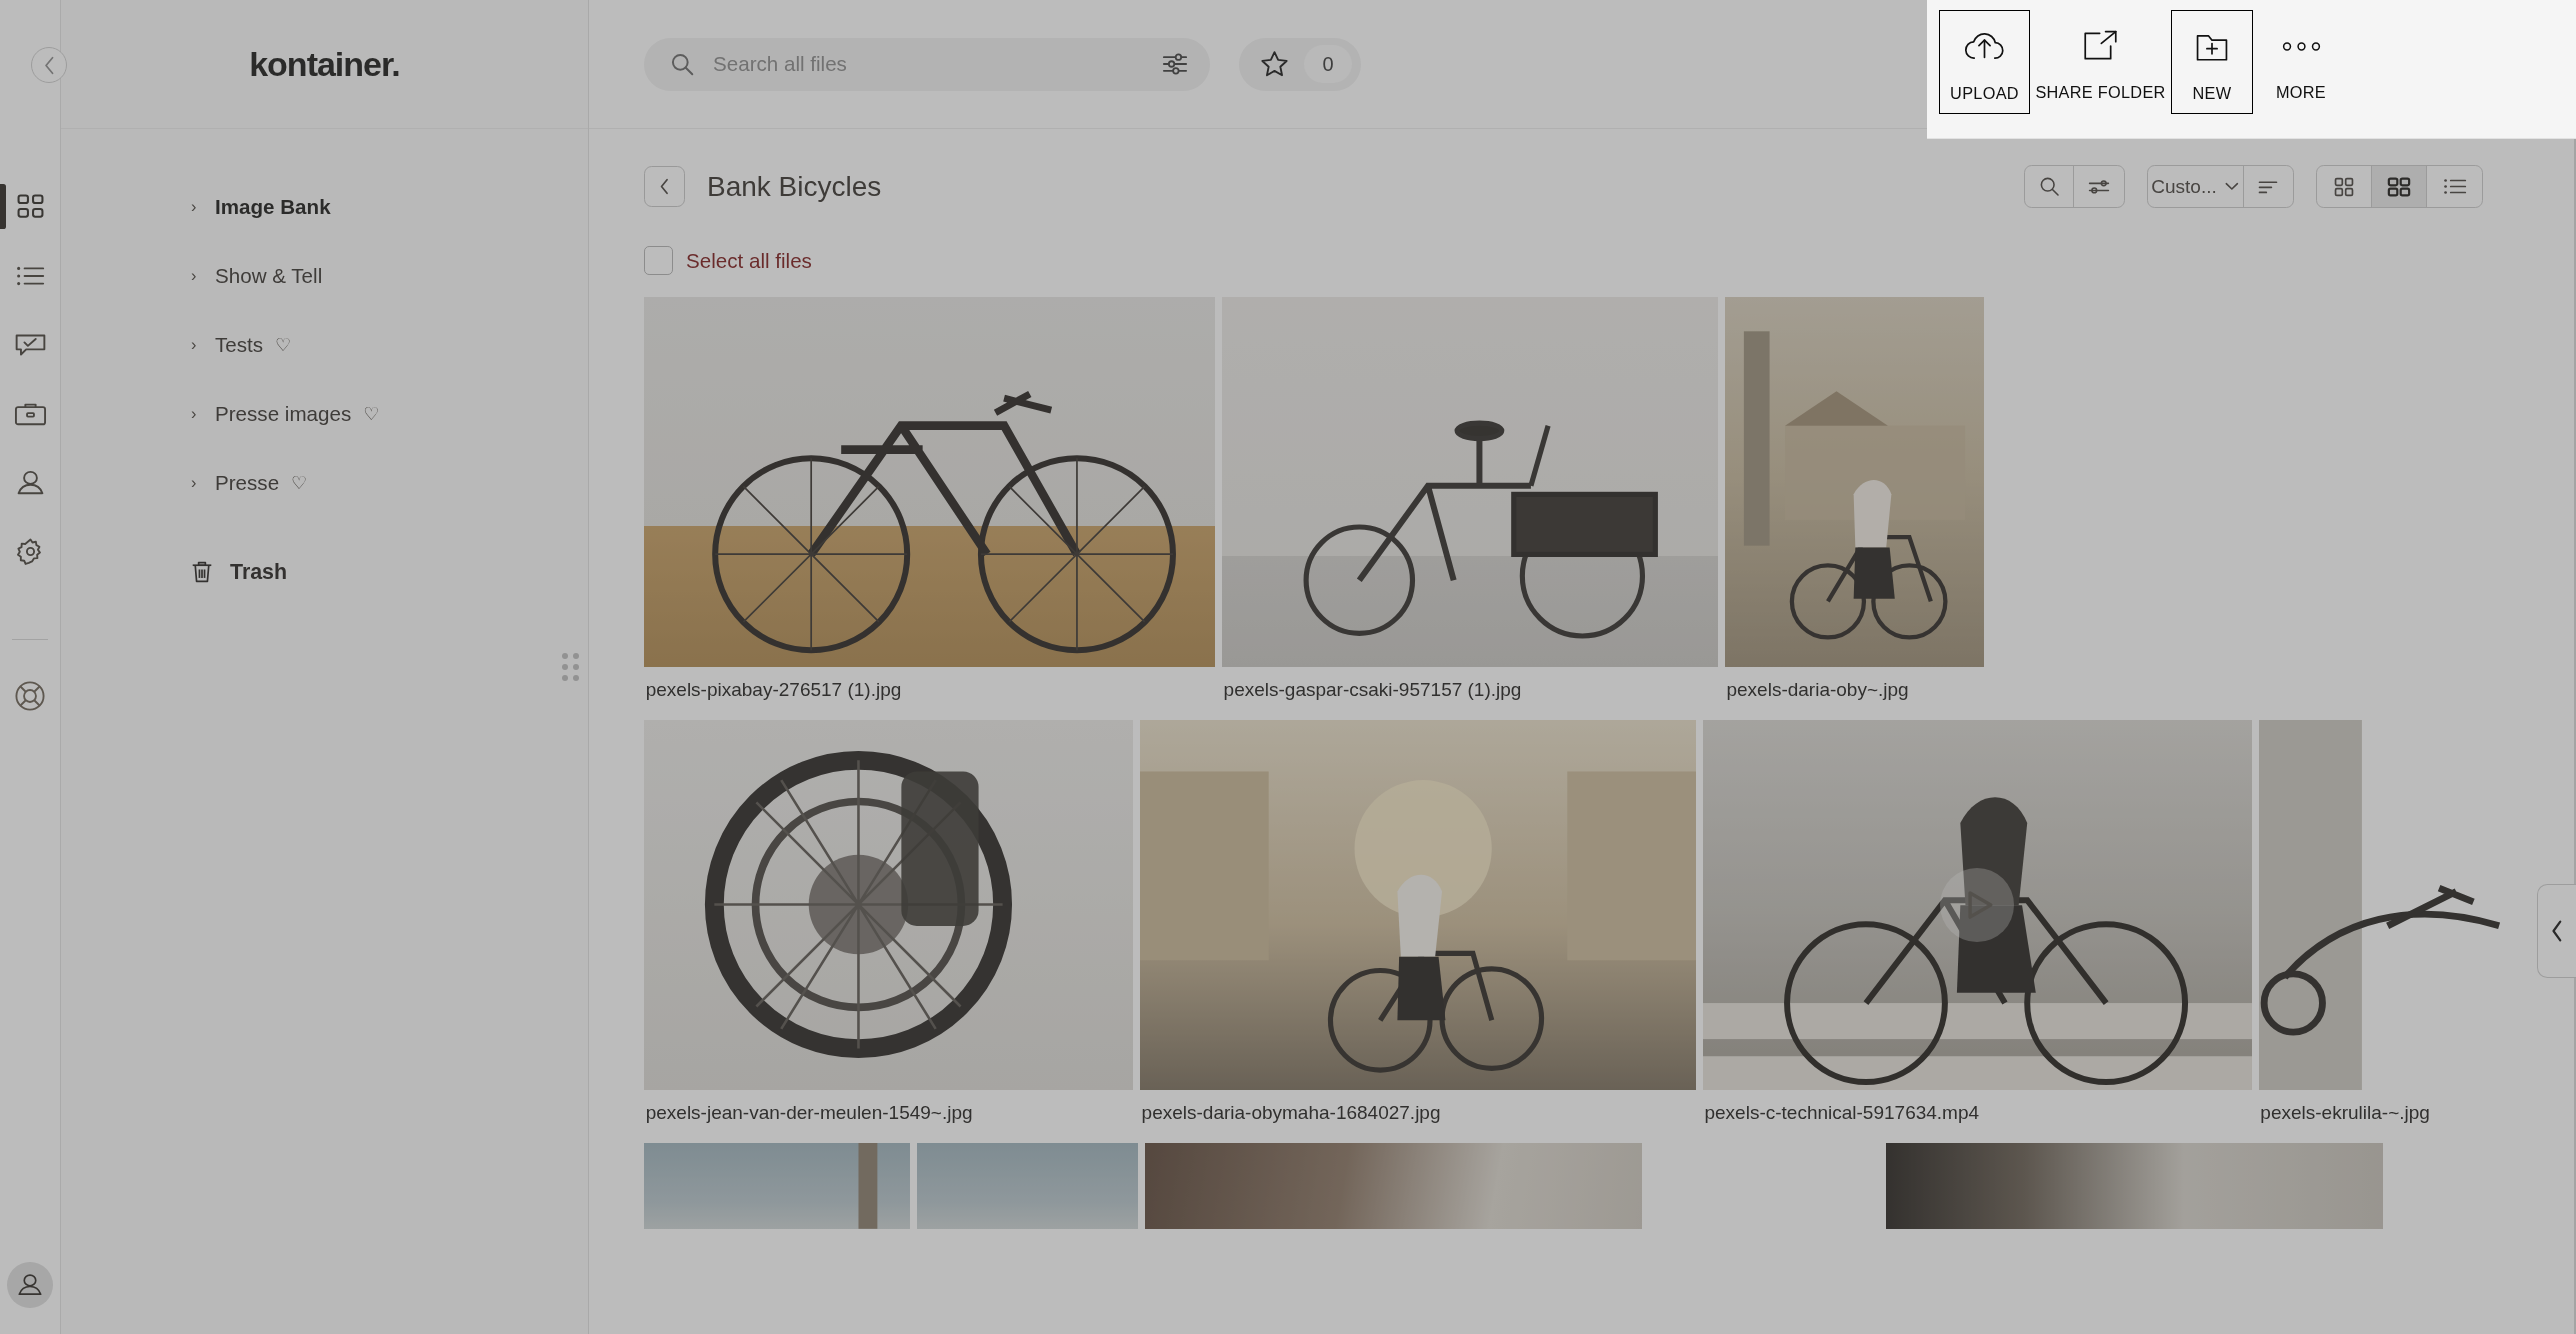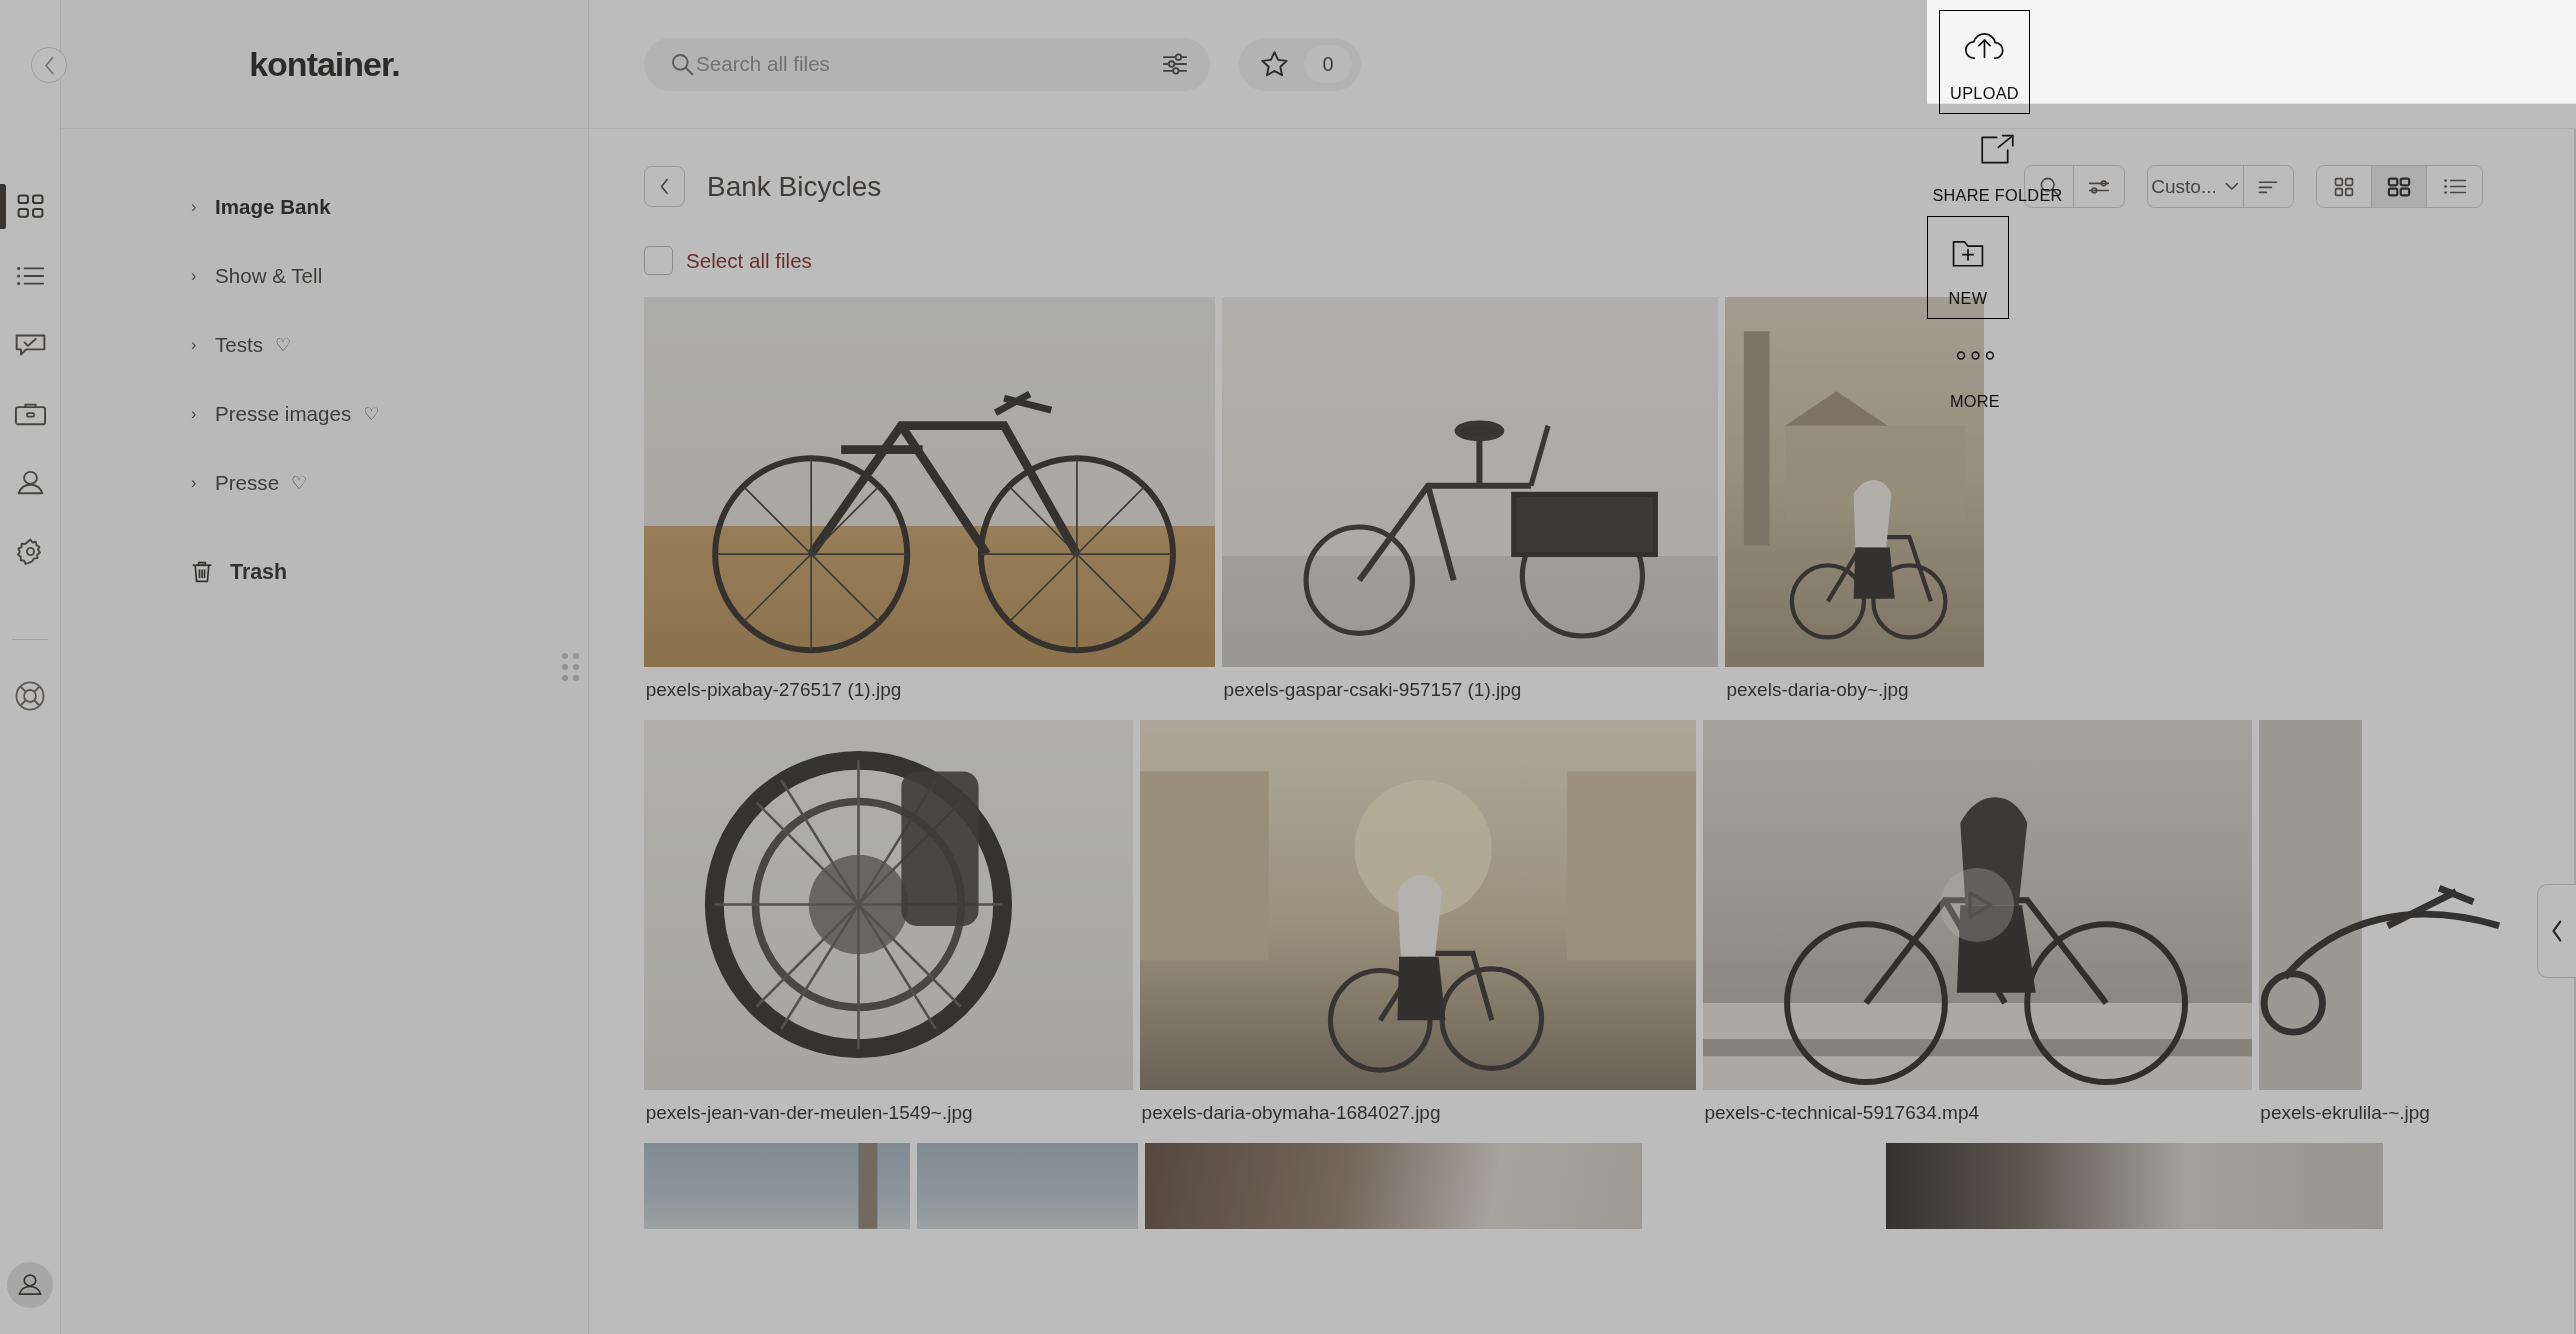--- a/index.html
+++ b/index.html
@@ -116,21 +116,21 @@
     height: 129px; flex: 0 0 129px;
     border-bottom: 0.9px solid #ececec;
     display: flex; align-items: center;
     padding: 0 39px 0 55px;
     gap: 29px;
   }
   .searchbox {
     width: 566px; height: 53px; border-radius: 26.6px;
     background: #f1f1f1;
     display: flex; align-items: center;
-    padding: 0 22px 0 26px; gap: 2px;
+    padding: 0 22px 0 26px; gap: 19px;
   }
   .searchbox .sb-text {
     flex: 1 1 auto; color: #8b8b8b; font-size: 20.6px;
   }
   .fav-pill {
     height: 53px; min-width: 111px; border-radius: 26.6px;
     background: #f1f1f1;
     display: flex; align-items: center; gap: 15.4px;
     padding: 0 8.6px 0 20.6px;
   }
@@ -214,27 +214,26 @@
     z-index: 60;
   }
   .right-edge {
     position: absolute; right: 0; top: 0; bottom: 0; width: 1.7px;
     background: #d9d9d9; z-index: 55;
   }
 
   
   .popup {
     position: absolute;
-    left: 1927px; top: 0; width: 649px; height: 104px;
+    left: 1927px; top: 0; width: 649px; height: 139px;
     background: #f5f5f5;
     border-bottom: 0.9px solid #e2e2e2;
     z-index: 900;
     display: flex; align-items: flex-start;
     padding: 10.3px 0 0 0;
-    flex-direction: column;
   }
   .tool {
     display: flex; flex-direction: column; align-items: center; justify-content: flex-start;
     gap: 13.7px;
     padding: 13.7px 8.6px 10.3px 8.6px;
     color: #111;
     min-width: 82px;
   }
   .tool.boxed { border: 1.7px solid #000; }
   .tool .t-icon { height: 45px; display: flex; align-items: center; justify-content: center; }

